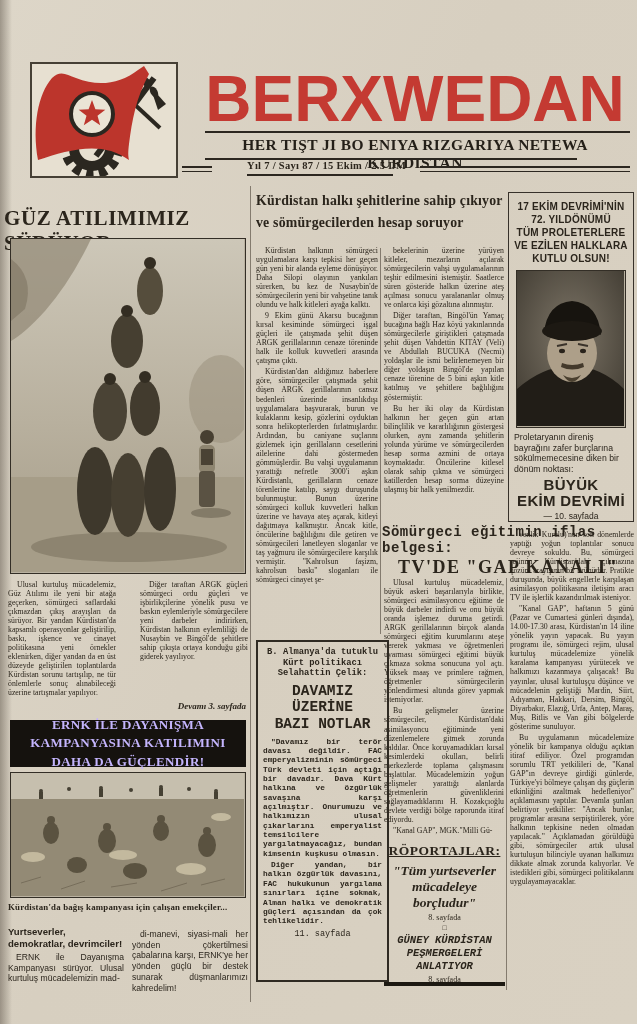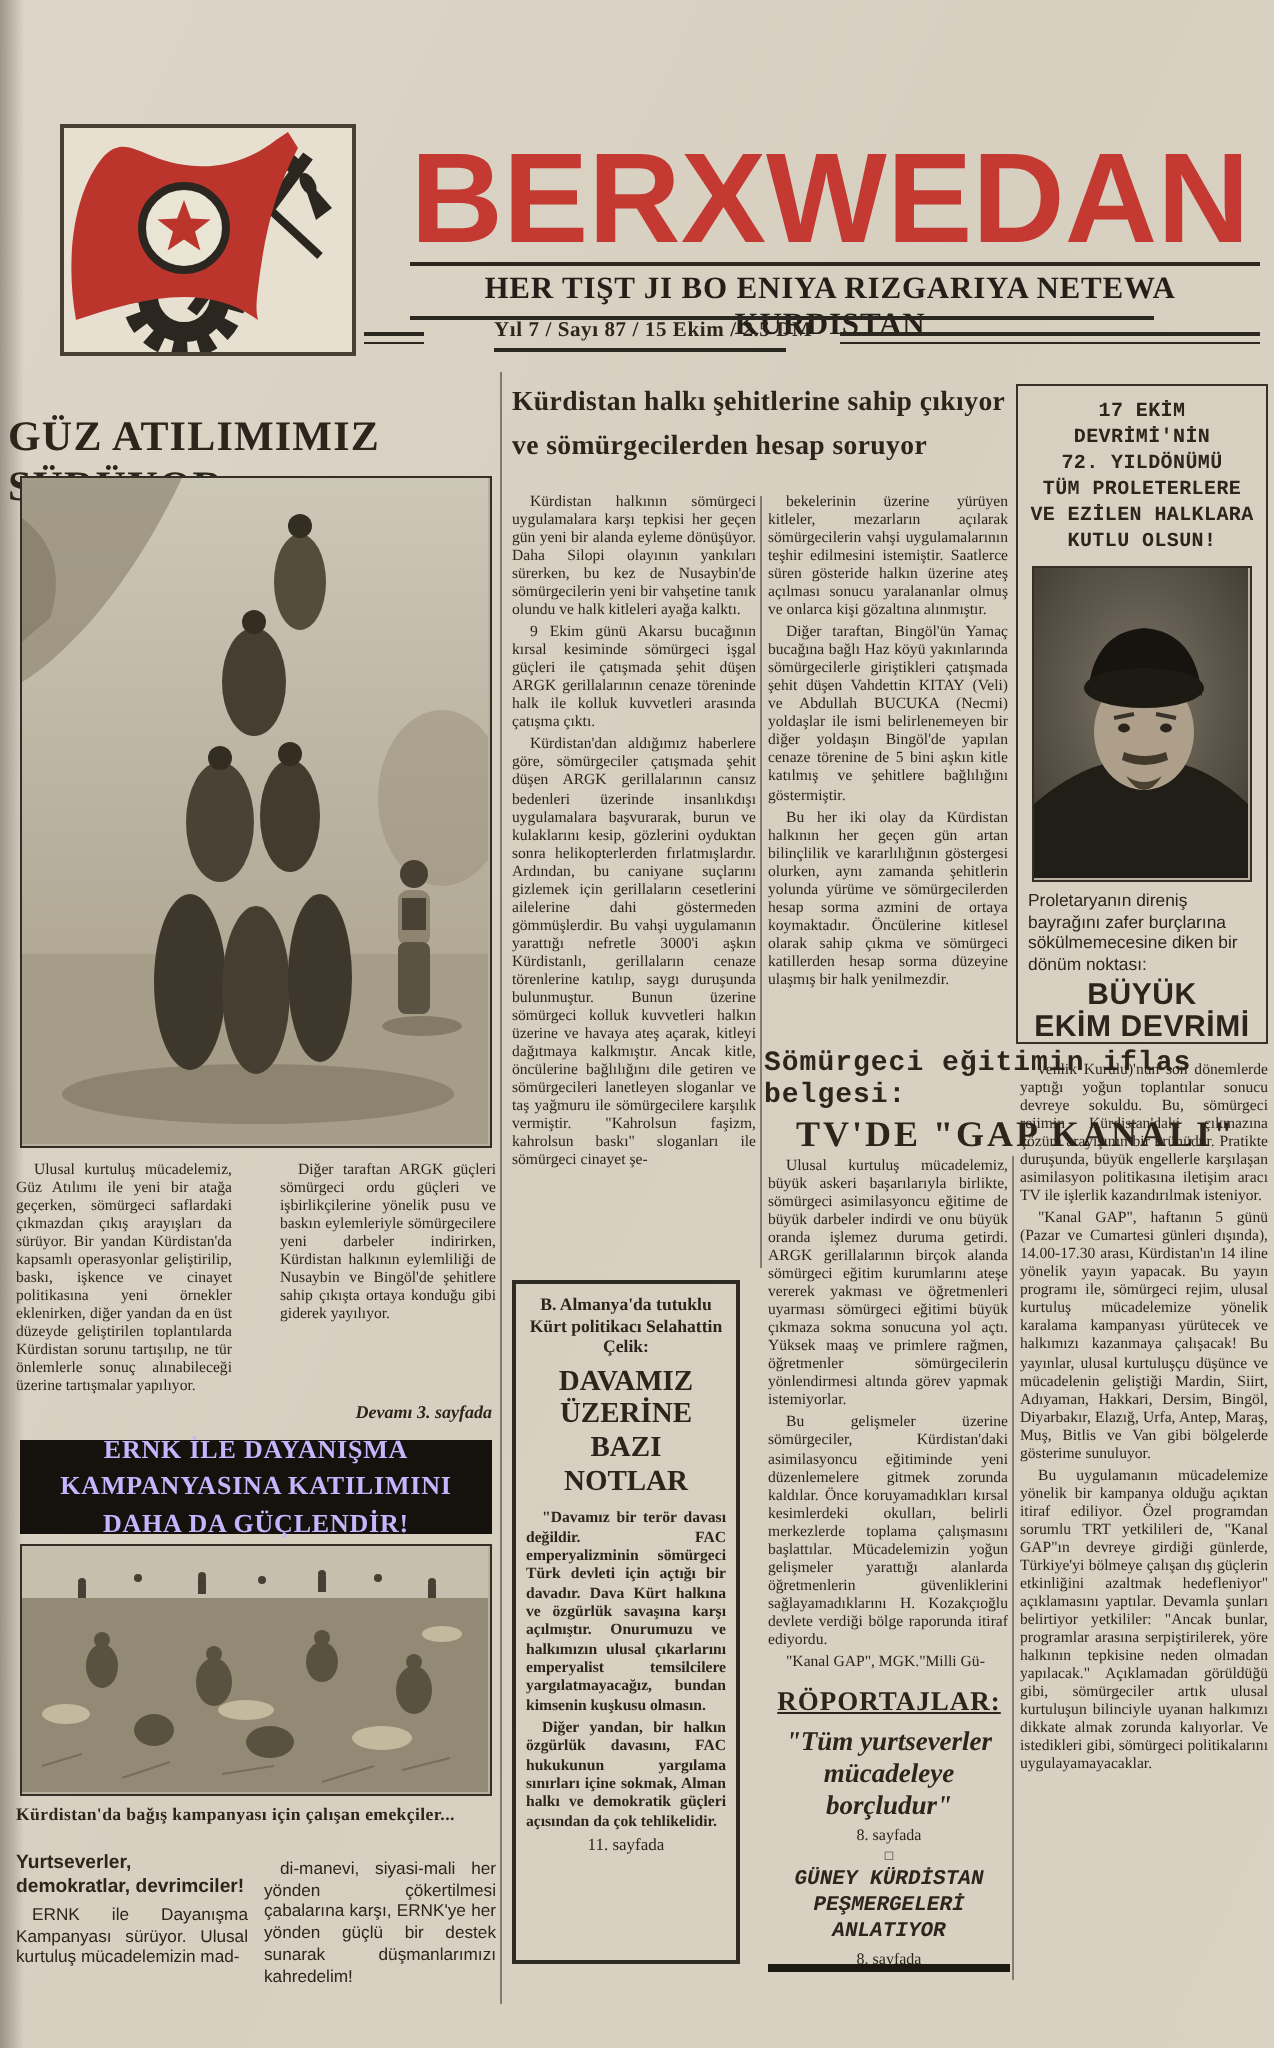--- a/index.html
+++ b/index.html
@@ -31,38 +31,38 @@
   .photo-frame{border:1.5px solid #332e26;box-sizing:border-box;background:#b9b1a0;}
   .devami{font-weight:bold;font-style:italic;font-size:9px;text-align:right;}
   .banner{left:10px;top:720px;width:236px;height:47px;background:#15120e;color:#c4b5fd;
     display:flex;align-items:center;justify-content:center;text-align:center;
     font-weight:bold;font-size:13px;line-height:1.4;letter-spacing:.4px;padding:0 4px;box-sizing:border-box;}
   .caption{font-weight:bold;font-size:8.8px;letter-spacing:.2px;white-space:nowrap;}
   .appeal{font-family:"Liberation Sans",sans-serif;font-size:8.6px;line-height:1.25;text-align:justify;}
   .appeal .lead{font-weight:bold;font-size:9.6px;text-align:left;margin:0 0 2px 0;text-indent:0;}
   .appeal p{margin:0;text-indent:8px;}
   .headline-c{left:256px;top:190px;width:248px;font-weight:bold;font-size:13.8px;line-height:1.6;letter-spacing:.2px;}
-  .notes-box{left:256px;top:640px;width:114px;height:342px;border:2px solid #2f2a22;box-sizing:border-box;padding:5px 5px;overflow:hidden;}
+  .notes-box{left:256px;top:640px;width:133px;height:342px;border:2px solid #2f2a22;box-sizing:border-box;padding:5px 5px;overflow:hidden;font-family:Liberation Mono, monospace;}
   .notes-kicker{font-weight:bold;font-size:8.8px;text-align:center;line-height:1.2;}
   .notes-headline{font-weight:900;font-size:14.5px;text-align:center;line-height:1.15;margin:4px 0 5px 0;}
   .notes-body{font-size:7.8px;line-height:1.2;text-align:justify;font-weight:600;}
   .notes-body p{margin:0 0 2px 0;text-indent:8px;}
   .pageref{font-size:8.5px;text-align:center;}
   .gap-kicker{font-weight:bold;font-size:14px;letter-spacing:.5px;text-align:left;font-family:Liberation Mono, monospace;}
   .gap-headline{font-weight:900;font-size:18px;letter-spacing:1.5px;text-align:center;margin-top:1px;}
   .rop{text-align:center;}
   .rop-heading{font-weight:900;font-size:13.5px;letter-spacing:.5px;text-decoration:underline;}
   .rop-title1{font-weight:bold;font-style:italic;font-size:13.5px;line-height:1.18;margin-top:4px;}
   .rop-title2{font-weight:bold;font-style:italic;font-size:10.5px;line-height:1.25;margin-top:2px;font-family:Liberation Mono, monospace;}
   .rop-page{font-size:8px;margin-top:2px;}
   .rop-sq{font-size:7px;line-height:1;margin-top:3px;}
   .thickrule{height:3.5px;background:#1d1912;}
   .oct-box{left:508px;top:192px;width:126px;height:330px;border:1.5px solid #37312a;box-sizing:border-box;
     padding:7px 5px 4px 5px;display:flex;flex-direction:column;align-items:center;overflow:hidden;}
-  .oct-slogan{font-family:Liberation Mono, monospace;font-weight:bold;font-size:10px;line-height:1.3;text-align:center;letter-spacing:.2px;}
+  .oct-slogan{font-family:Liberation Sans, sans-serif;font-weight:bold;font-size:10px;line-height:1.3;text-align:center;letter-spacing:.2px;}
   .oct-caption{font-family:"Liberation Sans",sans-serif;font-size:8.7px;line-height:1.22;text-align:left;width:100%;margin-top:4px;}
   .oct-title{font-family:"Liberation Sans",sans-serif;font-weight:900;font-size:15px;line-height:1.05;text-align:center;margin-top:3px;letter-spacing:.3px;}
   .oct-page{font-family:"Liberation Sans",sans-serif;font-size:8.5px;margin-top:2px;}
 </style>
 </head>
 <body>
 
 <div id="page">
   <div class="abs scan-edge"></div>
 

